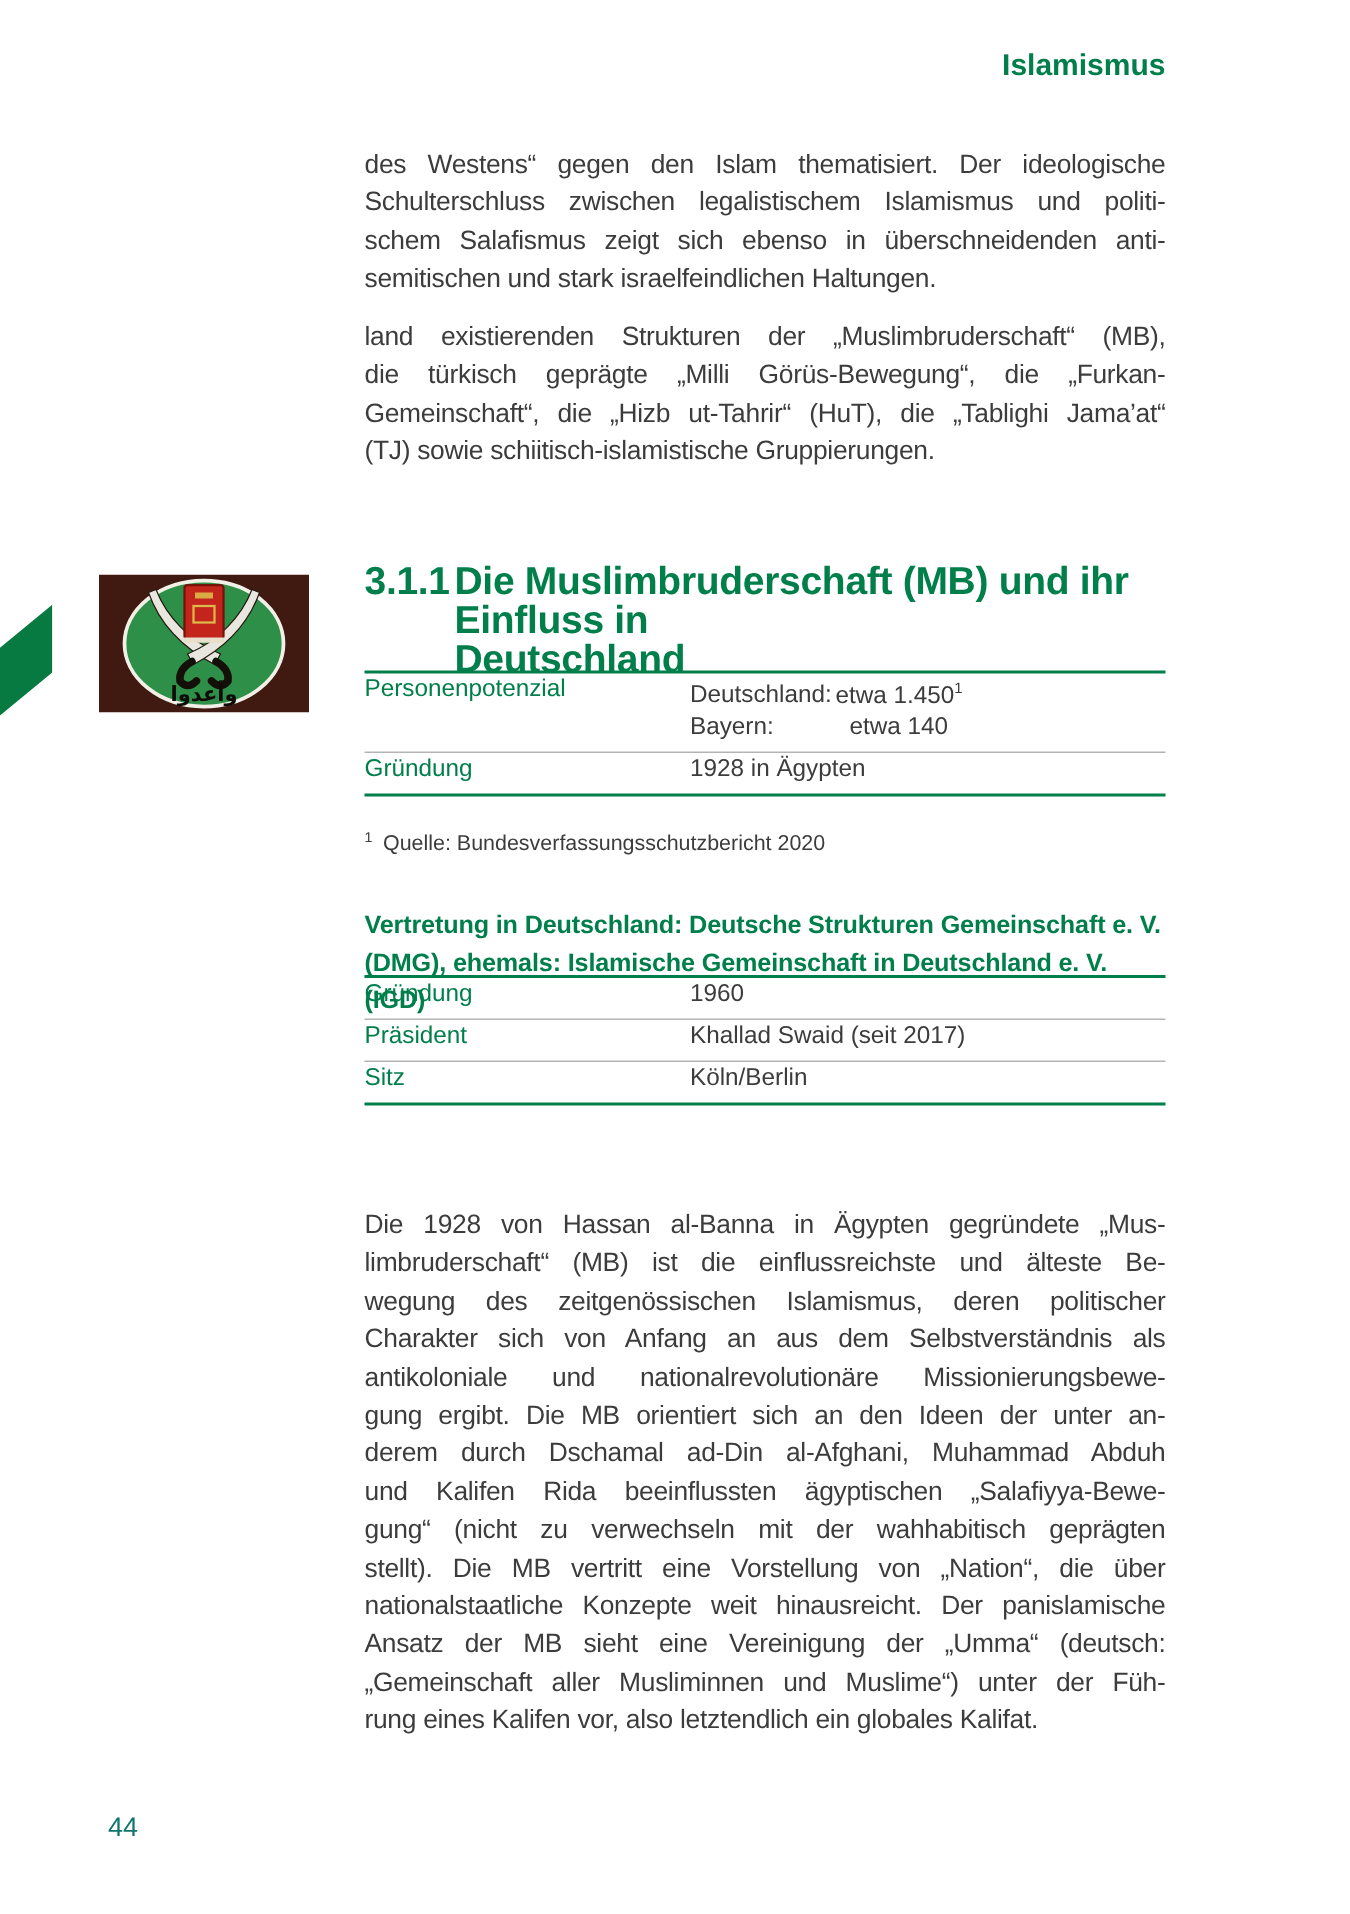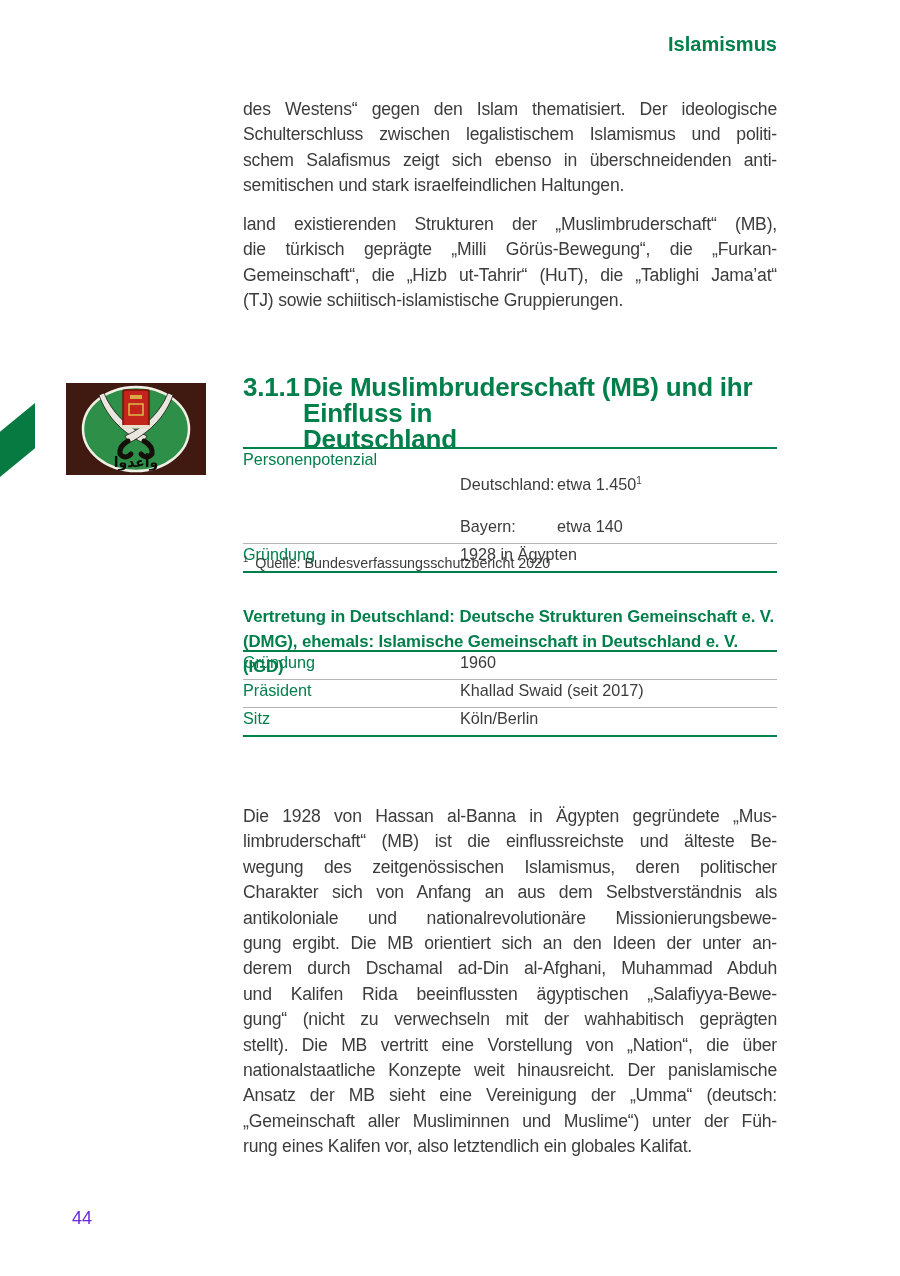--- a/index.html
+++ b/index.html
@@ -27,30 +27,30 @@
   .infobox{position:absolute;left:243px;width:534px;border-top:2.5px solid #007f4b;border-bottom:2.5px solid #007f4b;
     font-size:16.2px;line-height:21px;color:#3c3c3c;}
   .t1{top:447px;}
   .t2{top:650px;}
   .t-row{display:flex;padding:0 0 6px;}
   .t-div{border-top:1px solid #b4b4b4;height:0;}
   .t-label{width:217px;flex:none;color:#007f4b;}
   .t-value{flex:1;}
   .v-line{display:block;}
   .region{display:inline-block;width:97px;}
-  .num{display:inline-block;min-width:75px;text-align:left;margin-top:21px;}
+  .num{display:inline-block;min-width:75px;text-align:right;}
   .num sup{font-size:10px;}
   
   .footnote{position:absolute;left:243px;top:553px;width:534px;font-size:14.3px;color:#3c3c3c;}
   .footnote sup{font-size:9.5px;margin-right:7px;}
   
   .subheading{position:absolute;left:243px;top:604px;width:534px;color:#007f4b;font-weight:bold;
     font-size:16.8px;line-height:25px;letter-spacing:-0.1px;}
   
-  .page-num{position:absolute;left:72px;top:1208px;font-size:18px;color:#6d28d9;text-align:right;}
+  .page-num{position:absolute;left:72px;top:1208px;font-size:18px;color:#0f766e;text-align:right;}
 </style>
 </head>
 <body>
 
 <div class="page">
 
   <span class="hdr-right">Islamismus</span>
 
   <div class="chapter-marker"></div>
 

